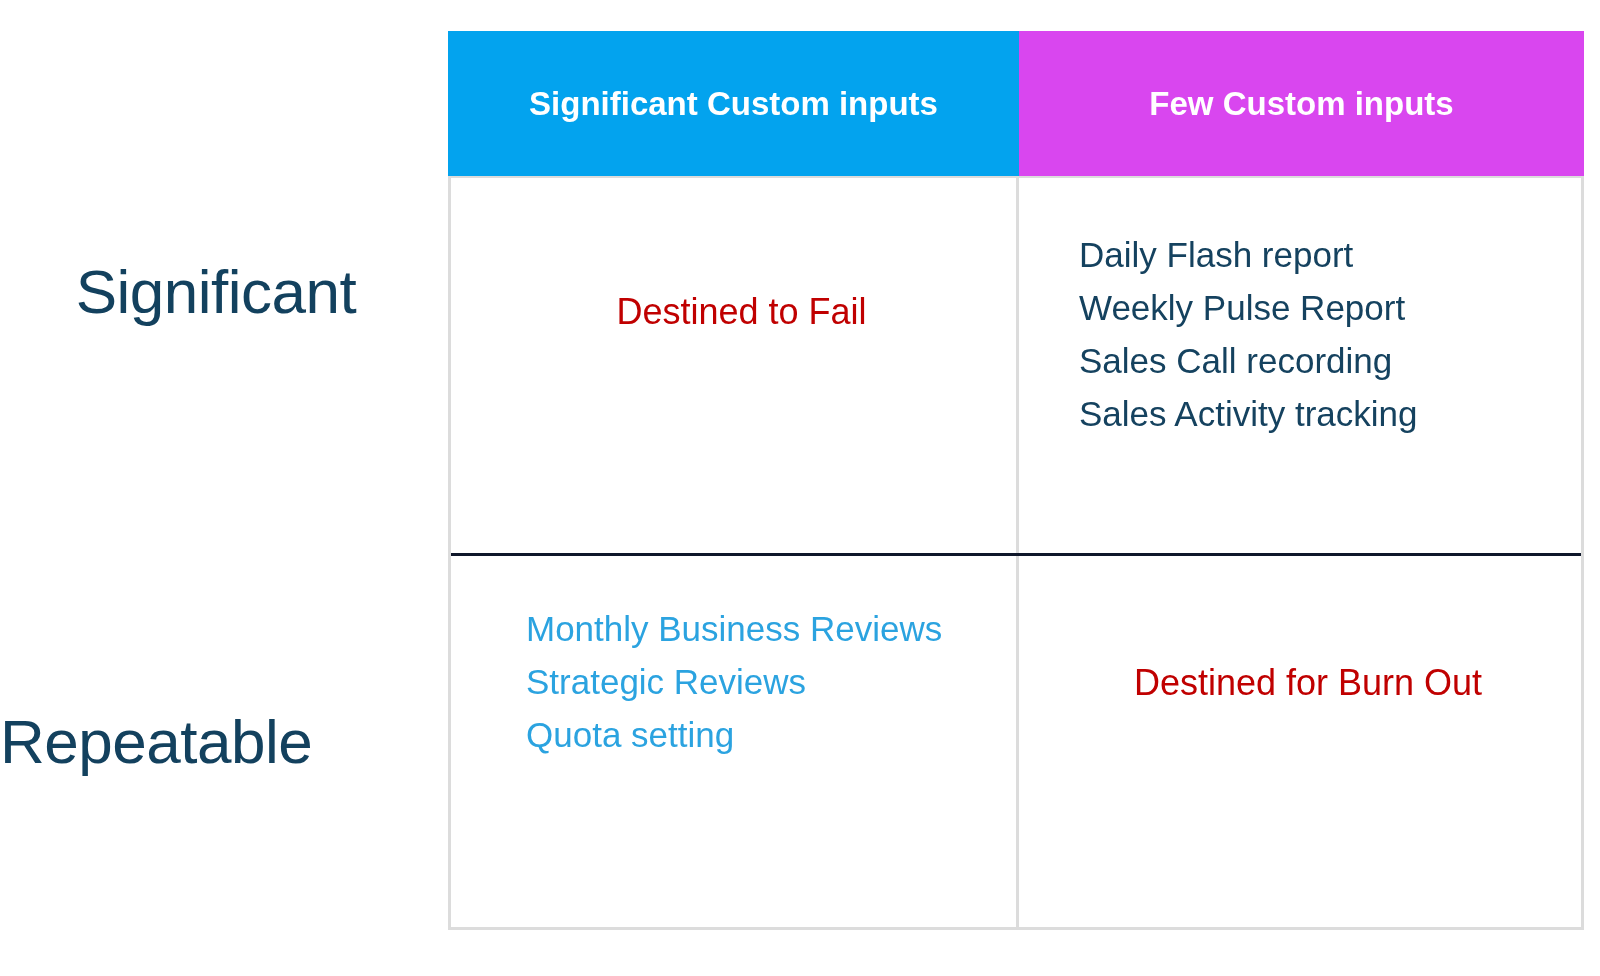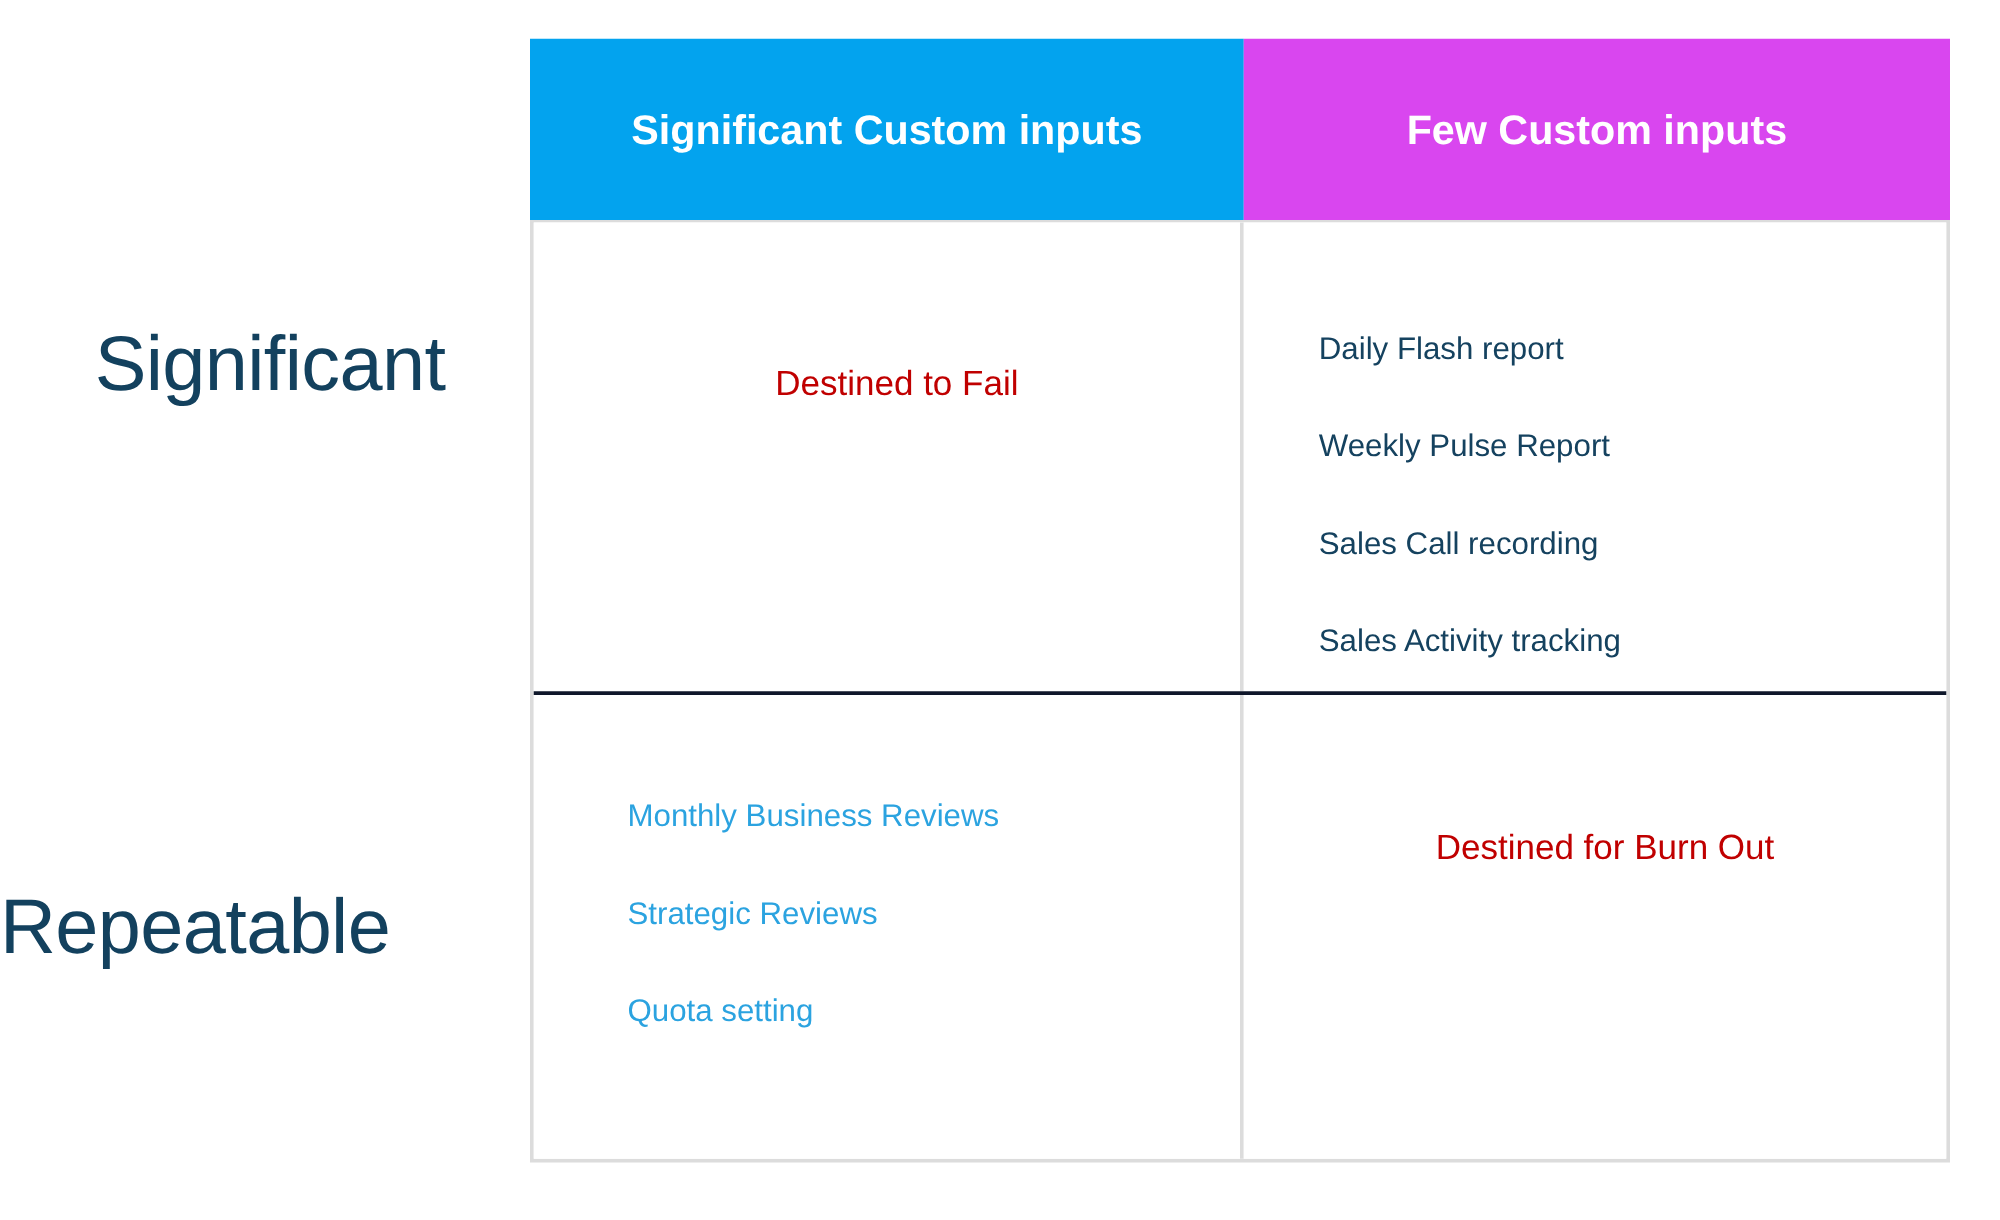--- a/index.html
+++ b/index.html
@@ -54,21 +54,21 @@
     align-items: center;
     justify-content: flex-start;
   }
   .row-label .ln {
     display: block;
   }
 
   
   .matrix {
     position: absolute;
-    left: 424px;
+    left: 448px;
     top: 31px;
     width: 1136px;
     height: 821px;
   }
 
   .hdr-row {
     position: absolute;
     left: 0;
     top: 0;
     width: 1136px;
@@ -122,39 +122,38 @@
   .cell.left  { width: 568px; border-right: 3px solid #dcdcdc; }
   .cell.right { width: 562px; }
 
   
   .phrase {
     position: absolute;
     left: 0;
     right: 0;
     text-align: center;
     color: #c00000;
-    font-size: 28px;
+    font-size: 36px;
     font-weight: 400;
     margin-left: 16px;
   }
   .phrase.p-fail { top: 113px; }
   .phrase.p-burn { top: 106px; }
 
   
   .item-list {
     position: absolute;
     list-style: none;
     margin: 0;
     padding: 0;
   }
   .item-list li {
-    font-size: 25px;
+    font-size: 35px;
     line-height: 53px;
     white-space: nowrap;
-    margin-top: 25px;
   }
   .item-list.navy {
     left: 60px;
     top: 50px;
   }
   .item-list.navy li { color: #15425f; }
 
   .item-list.cyan {
     left: 75px;
     top: 46px;

